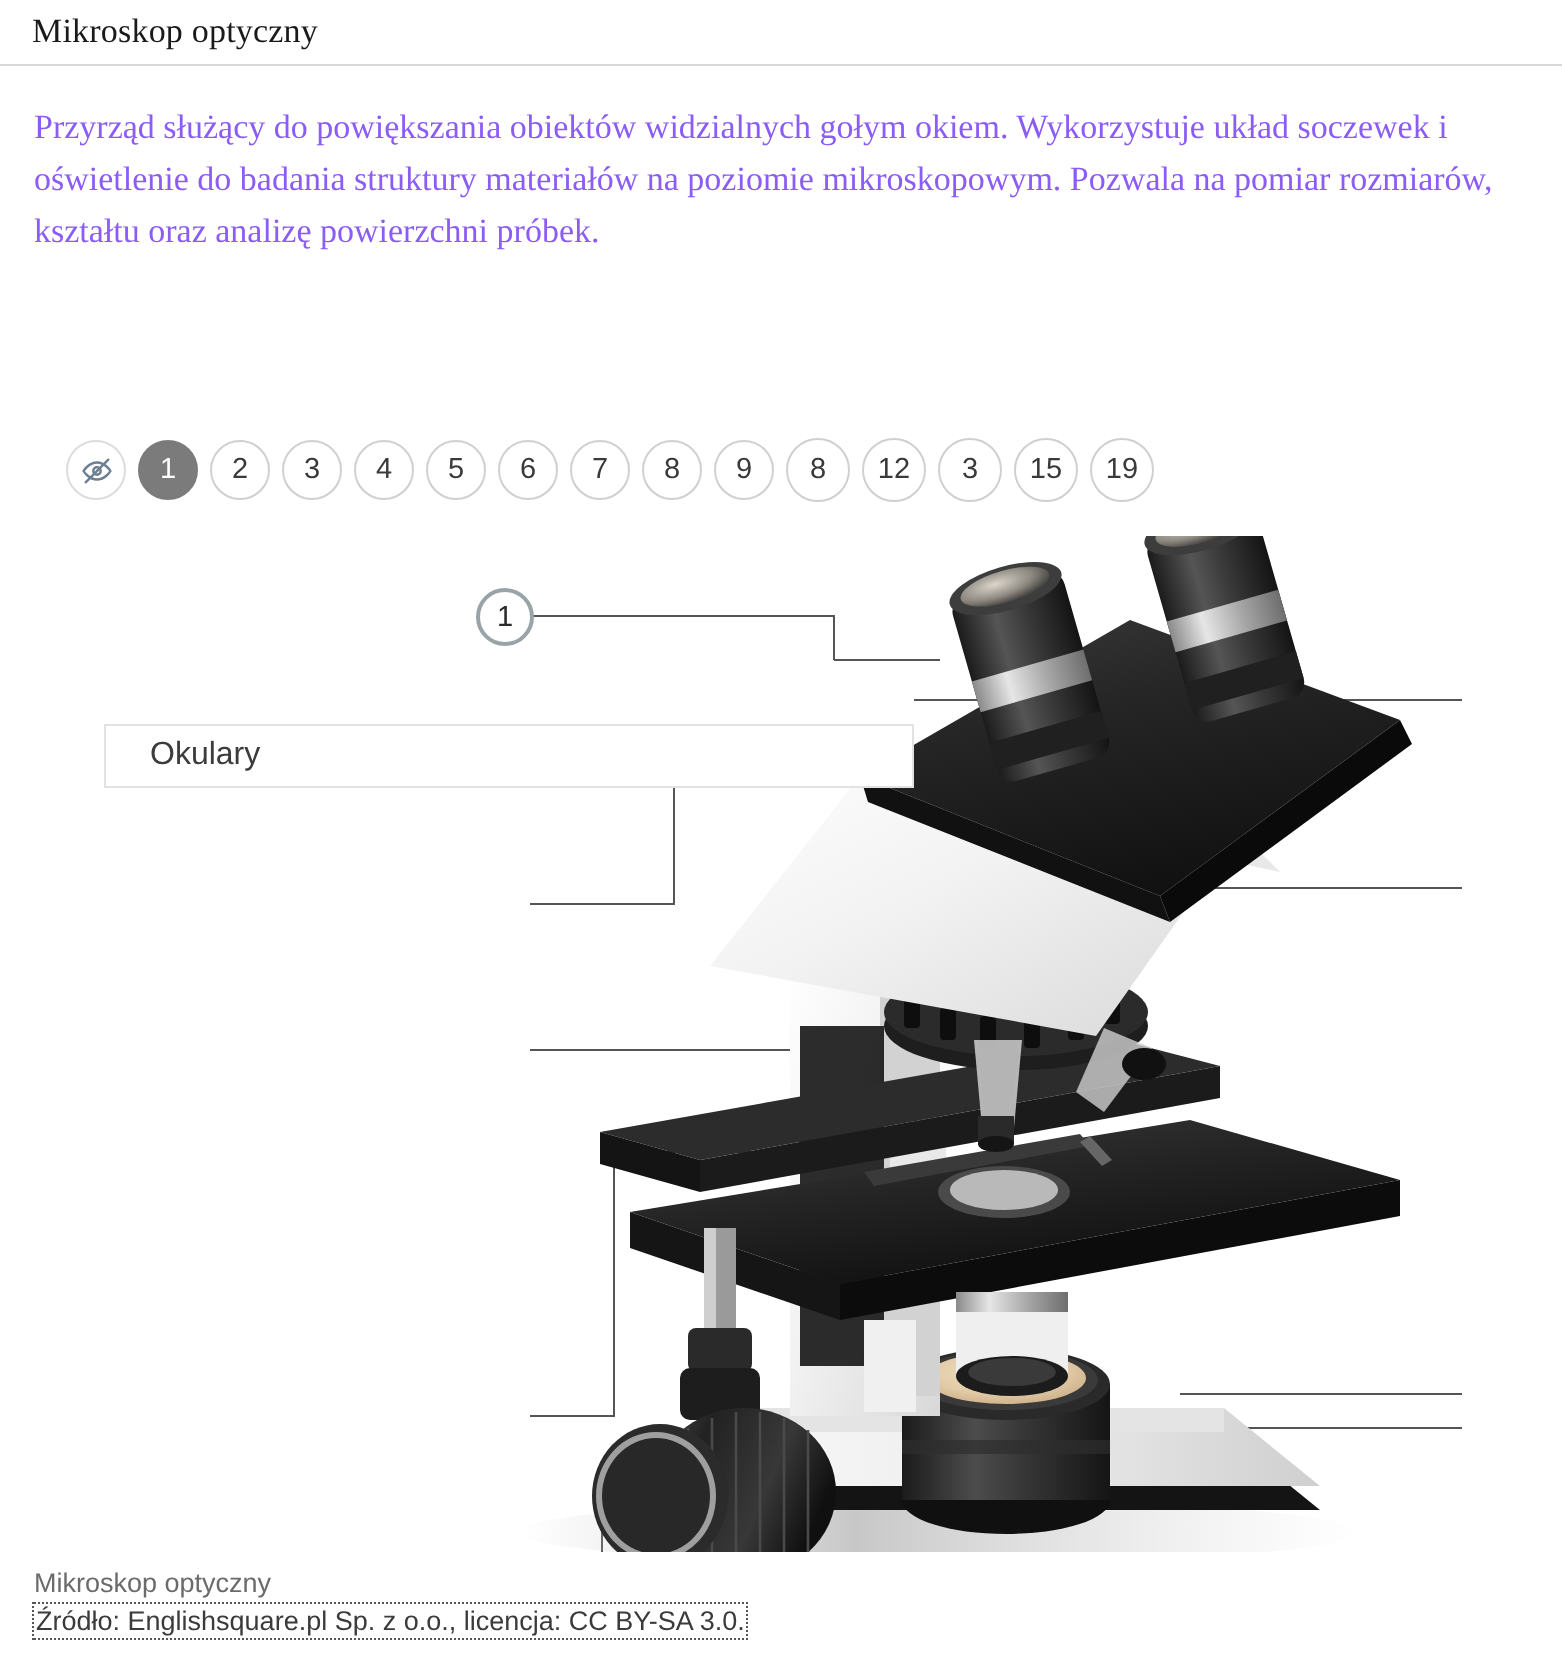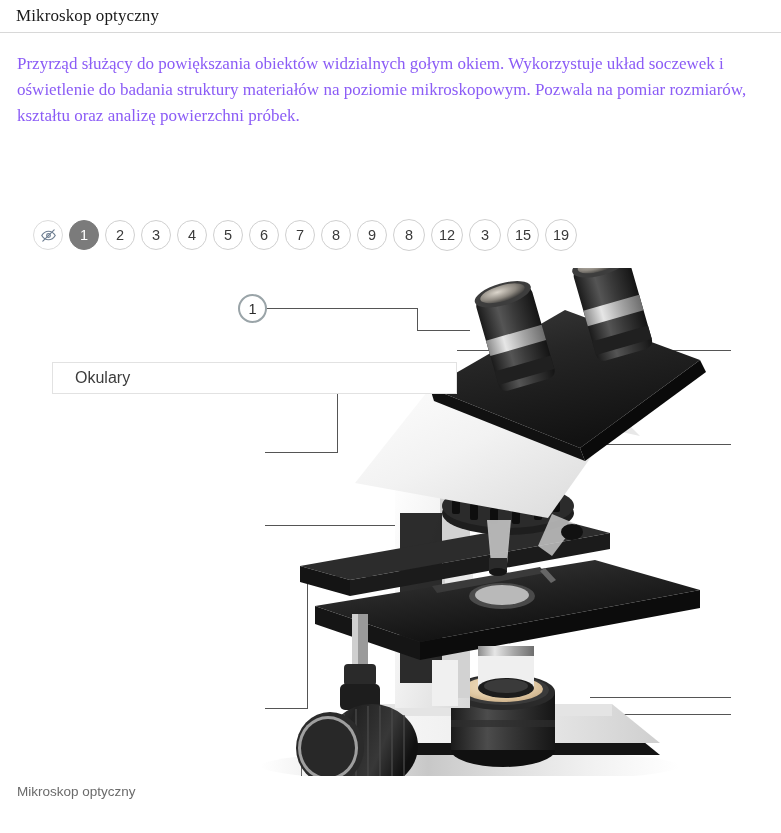--- a/index.html
+++ b/index.html
@@ -440,13 +440,14 @@
     <span>1</span>
   </div>
 
   <div id="label-box">
     <span>Okulary</span>
   </div>
 </div>
 
 <div id="caption-area">
   <div id="caption">Mikroskop optyczny</div>
+  <div id="source-line">Źródło: Englishsquare.pl Sp. z o.o., licencja: CC BY-SA 3.0.</div>
 </div>
 
 </body></html>

